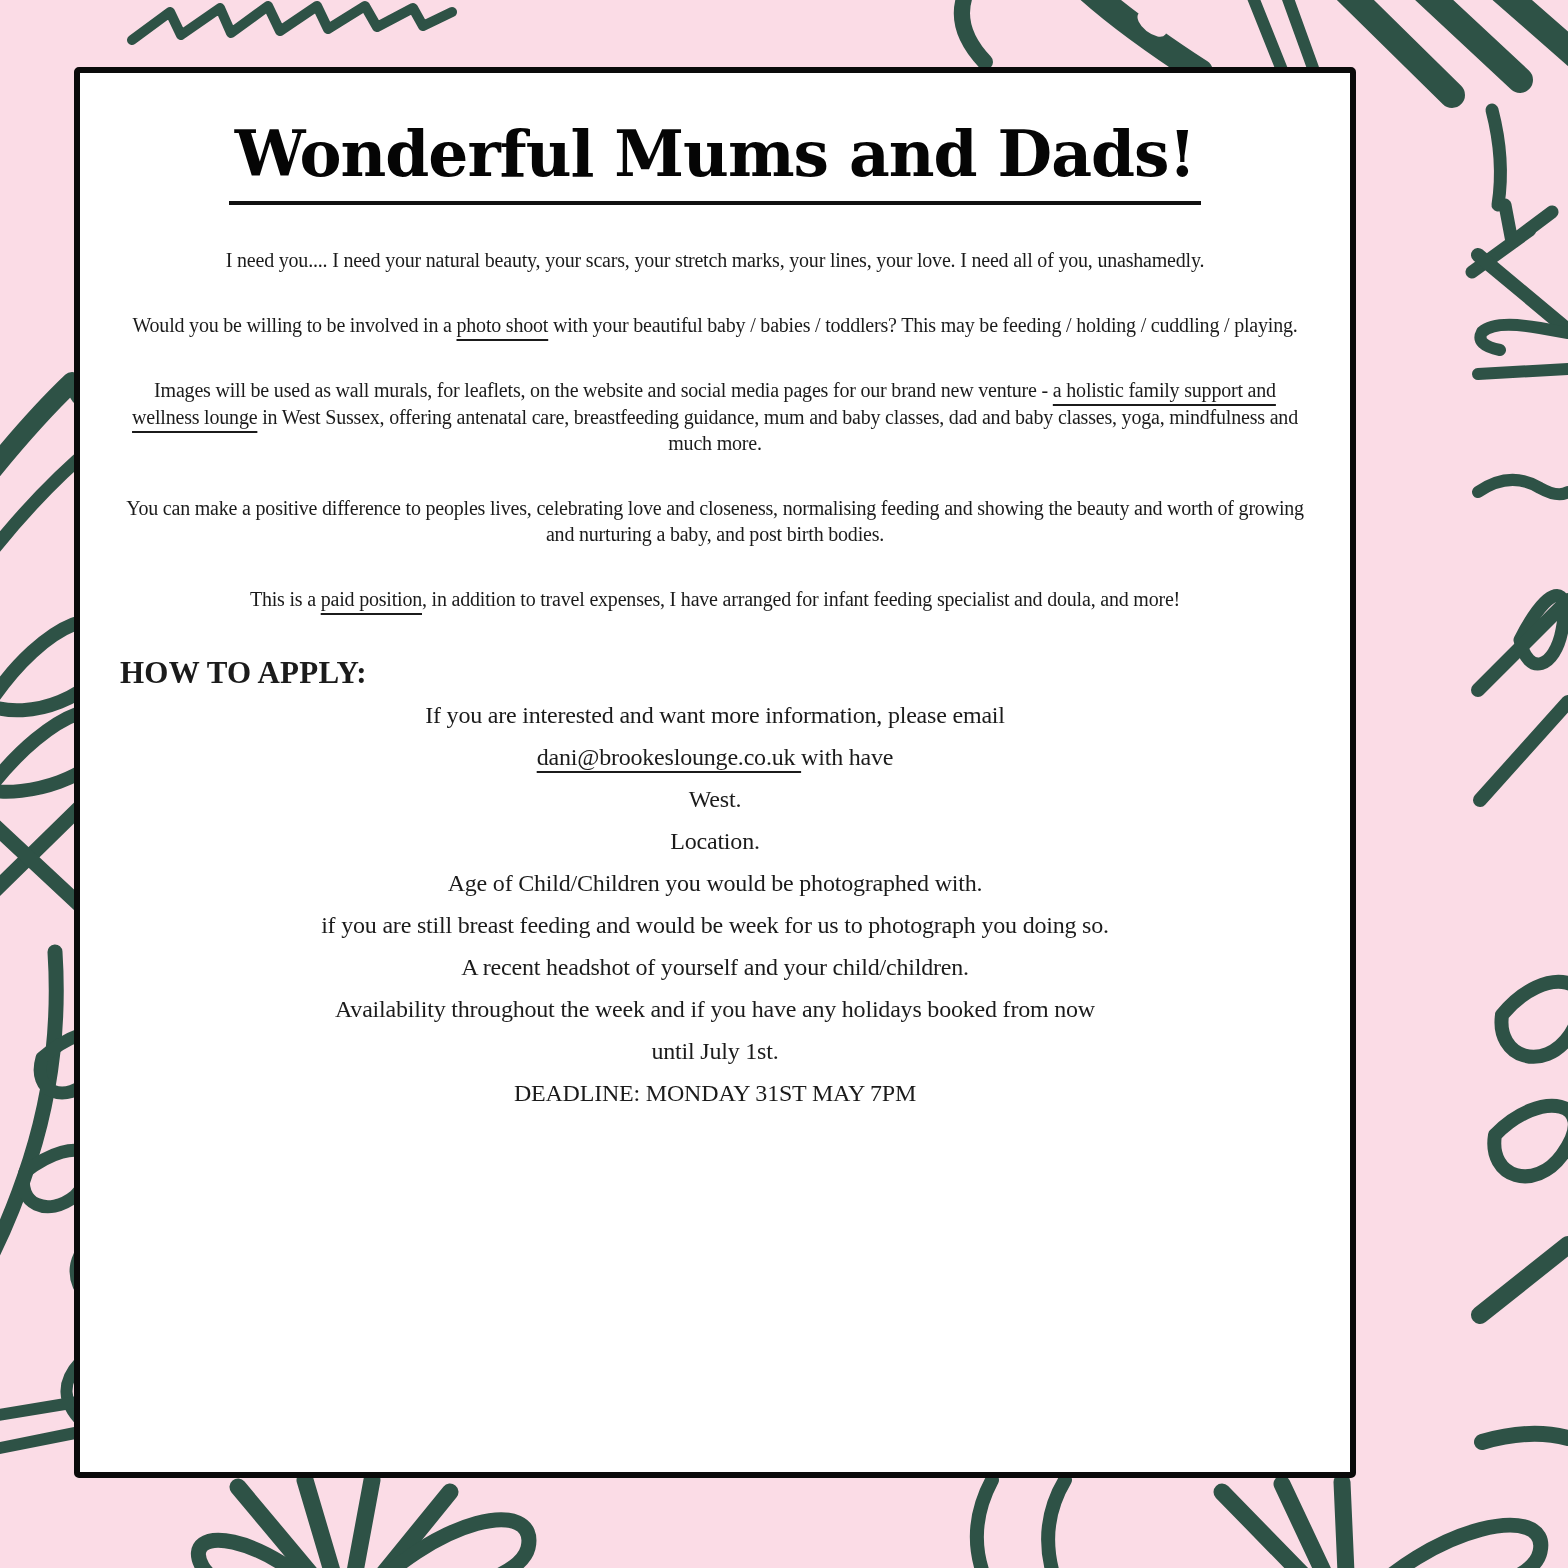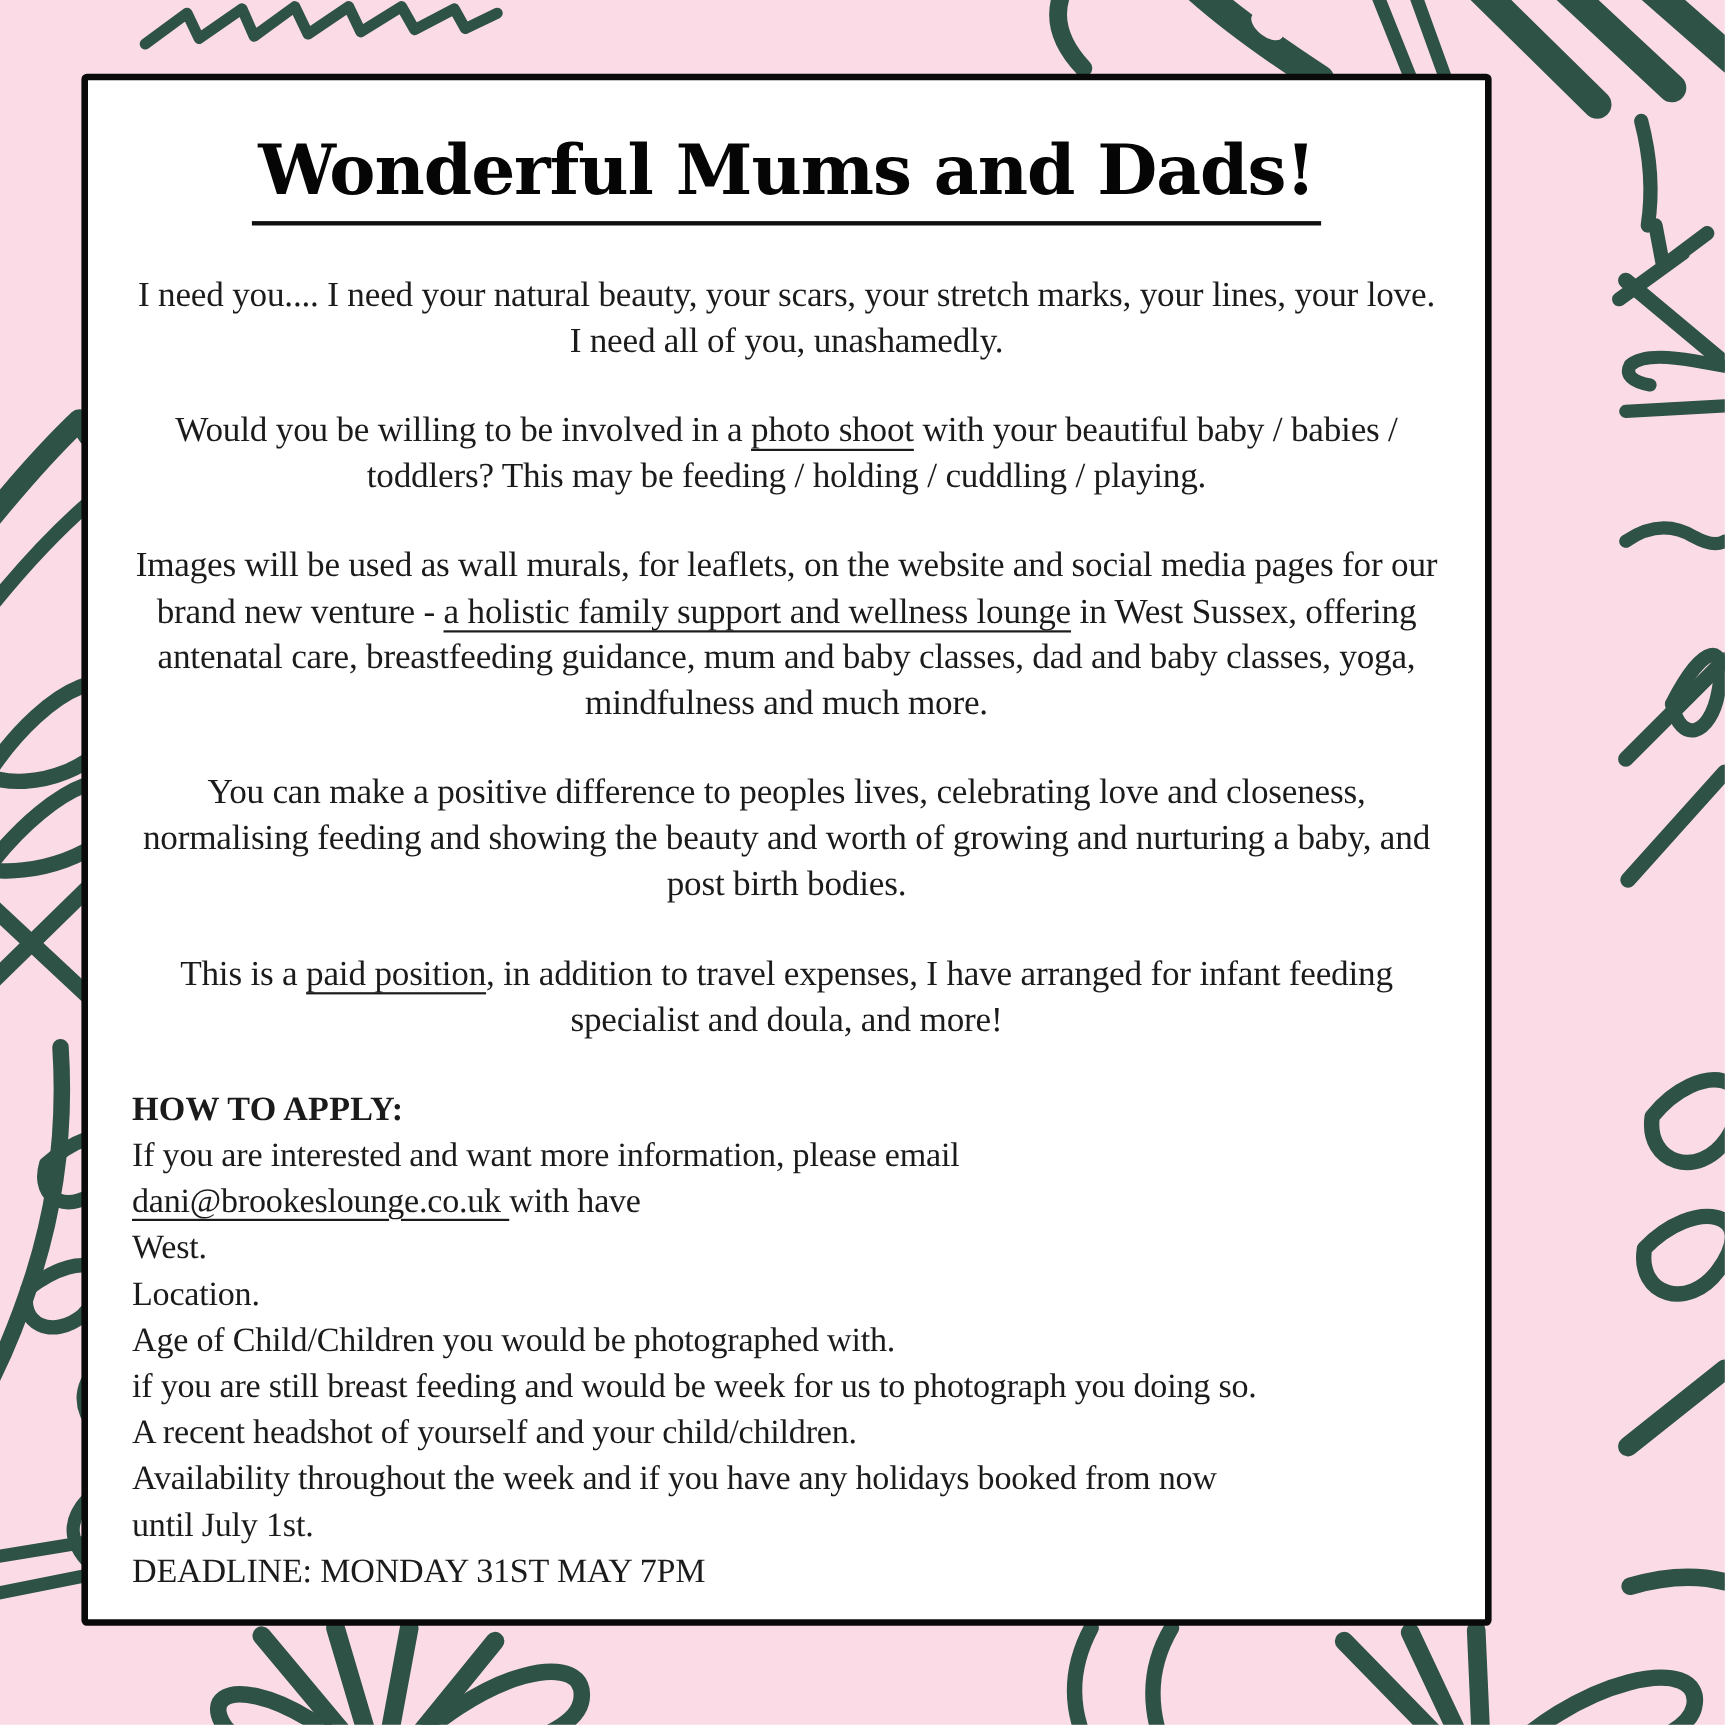--- a/index.html
+++ b/index.html
@@ -37,41 +37,42 @@
     font-family:"DejaVu Serif", serif;
     font-weight:700;
     font-size:63px;
     letter-spacing:-1px;
     color:#050505;
     border-bottom:4px solid #111;
     padding:0 6px 10px 6px;
   }
   .paras{text-align:center;}
   .para{
-    font-size:32px;
+    font-size:20px;
     line-height:1.31;
     margin-bottom:39px;
     letter-spacing:-0.2px;
   }
   .u{
     text-decoration:underline;
     text-decoration-thickness:2px;
     text-underline-offset:7px;
   }
   .apply{margin-top:26px;text-align:left;}
   .apply-heading{
     font-size:31px;
     font-weight:700;
     line-height:42px;
     letter-spacing:0.2px;
   }
   .apply-line{
-    font-size:31px;
+    font-size:24px;
     line-height:42px;
     letter-spacing:-0.2px;
+    text-align:center;
   }
   .apply-line .u{text-underline-offset:6px;}
 </style>
 </head>
 <body>
 
 <svg class="decor" viewBox="0 0 1568 1568" aria-hidden="true">
   <g stroke="var(--green)" fill="none" stroke-linecap="round" stroke-linejoin="round">
 
     <path stroke-width="20" d="M -20 485 Q 32 420 72 382 l 9 14 Q 122 332 167 297 l 8 14 Q 222 257 272 227 l 7 14 Q 332 192 387 167 l 6 14 Q 442 137 497 117 l 5 14 Q 545 97 590 82"></path>

